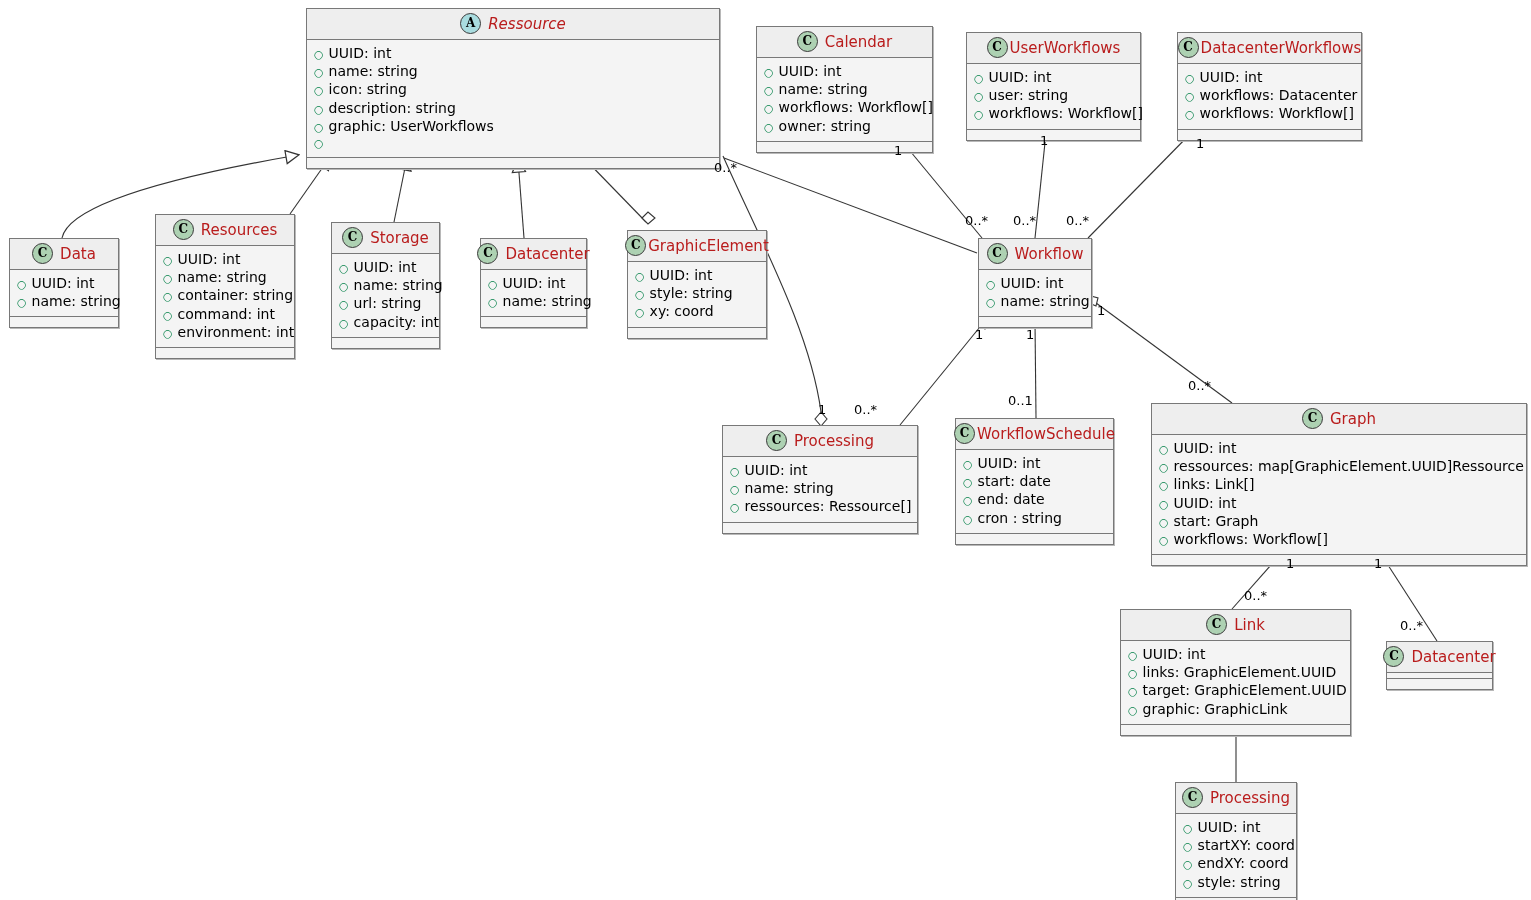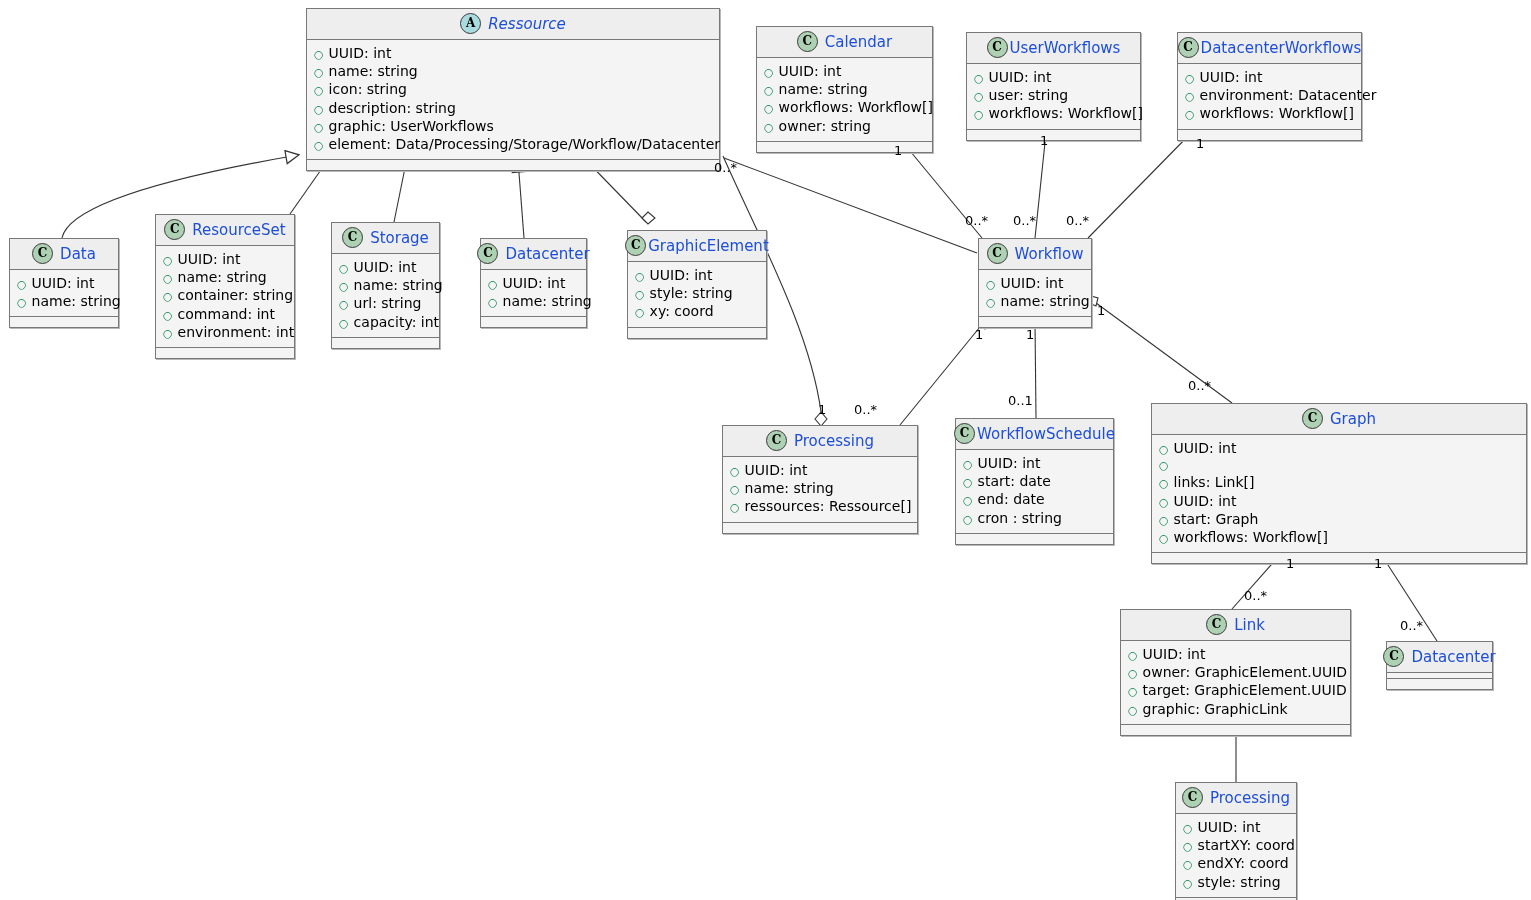--- a/index.html
+++ b/index.html
@@ -56,21 +56,21 @@
     line-height: 19px;
     text-align: center;
     flex: 0 0 auto;
     font-family: "DejaVu Serif", serif;
   }
   .stereo.abstract {
     background: #a9dcdf;
   }
   .cls-name {
     font-size: 15px;
-    color: #1d4ed8;
+    color: #b91c1c;
     white-space: nowrap;
   }
   .cls-name.italic { font-style: italic; }
   .uml-attrs {
     padding: 5px 6px 5px 7px;
     background: #f4f4f4;
   }
   .uml-attrs.empty { padding: 0; height: 5px; }
   .attr {
     font-size: 14px;
@@ -177,21 +177,20 @@
           <div class="attr">
             <span class="vis">○</span>
             <span>description: string</span>
           </div>
           <div class="attr">
             <span class="vis">○</span>
             <span>graphic: UserWorkflows</span>
           </div>
           <div class="attr">
             <span class="vis">○</span>
-            <span>element: Data/Processing/Storage/Workflow/Datacenter</span>
           </div>
         </div>
         <div class="uml-foot"></div>
       </div>
       <div class="uml-class" style="left: 756px; top: 26px; width: 177px;">
         <div class="uml-head">
           <div class="stereo">C</div>
           <div class="cls-name">Calendar</div>
         </div>
         <div class="uml-attrs">
@@ -240,21 +239,21 @@
           <div class="stereo">C</div>
           <div class="cls-name">DatacenterWorkflows</div>
         </div>
         <div class="uml-attrs">
           <div class="attr">
             <span class="vis">○</span>
             <span>UUID: int</span>
           </div>
           <div class="attr">
             <span class="vis">○</span>
-            <span>environment: Datacenter</span>
+            <span>workflows: Datacenter</span>
           </div>
           <div class="attr">
             <span class="vis">○</span>
             <span>workflows: Workflow[]</span>
           </div>
         </div>
         <div class="uml-foot"></div>
       </div>
       <div class="uml-class" style="left: 9px; top: 238px; width: 110px;">
         <div class="uml-head">
@@ -269,21 +268,21 @@
           <div class="attr">
             <span class="vis">○</span>
             <span>name: string</span>
           </div>
         </div>
         <div class="uml-foot"></div>
       </div>
       <div class="uml-class" style="left: 155px; top: 214px; width: 140px;">
         <div class="uml-head">
           <div class="stereo">C</div>
-          <div class="cls-name">ResourceSet</div>
+          <div class="cls-name">Resources</div>
         </div>
         <div class="uml-attrs">
           <div class="attr">
             <span class="vis">○</span>
             <span>UUID: int</span>
           </div>
           <div class="attr">
             <span class="vis">○</span>
             <span>name: string</span>
           </div>
@@ -433,20 +432,21 @@
           <div class="stereo">C</div>
           <div class="cls-name">Graph</div>
         </div>
         <div class="uml-attrs">
           <div class="attr">
             <span class="vis">○</span>
             <span>UUID: int</span>
           </div>
           <div class="attr">
             <span class="vis">○</span>
+            <span>ressources: map[GraphicElement.UUID]Ressource</span>
           </div>
           <div class="attr">
             <span class="vis">○</span>
             <span>links: Link[]</span>
           </div>
           <div class="attr">
             <span class="vis">○</span>
             <span>UUID: int</span>
           </div>
           <div class="attr">
@@ -465,21 +465,21 @@
           <div class="stereo">C</div>
           <div class="cls-name">Link</div>
         </div>
         <div class="uml-attrs">
           <div class="attr">
             <span class="vis">○</span>
             <span>UUID: int</span>
           </div>
           <div class="attr">
             <span class="vis">○</span>
-            <span>owner: GraphicElement.UUID</span>
+            <span>links: GraphicElement.UUID</span>
           </div>
           <div class="attr">
             <span class="vis">○</span>
             <span>target: GraphicElement.UUID</span>
           </div>
           <div class="attr">
             <span class="vis">○</span>
             <span>graphic: GraphicLink</span>
           </div>
         </div>

